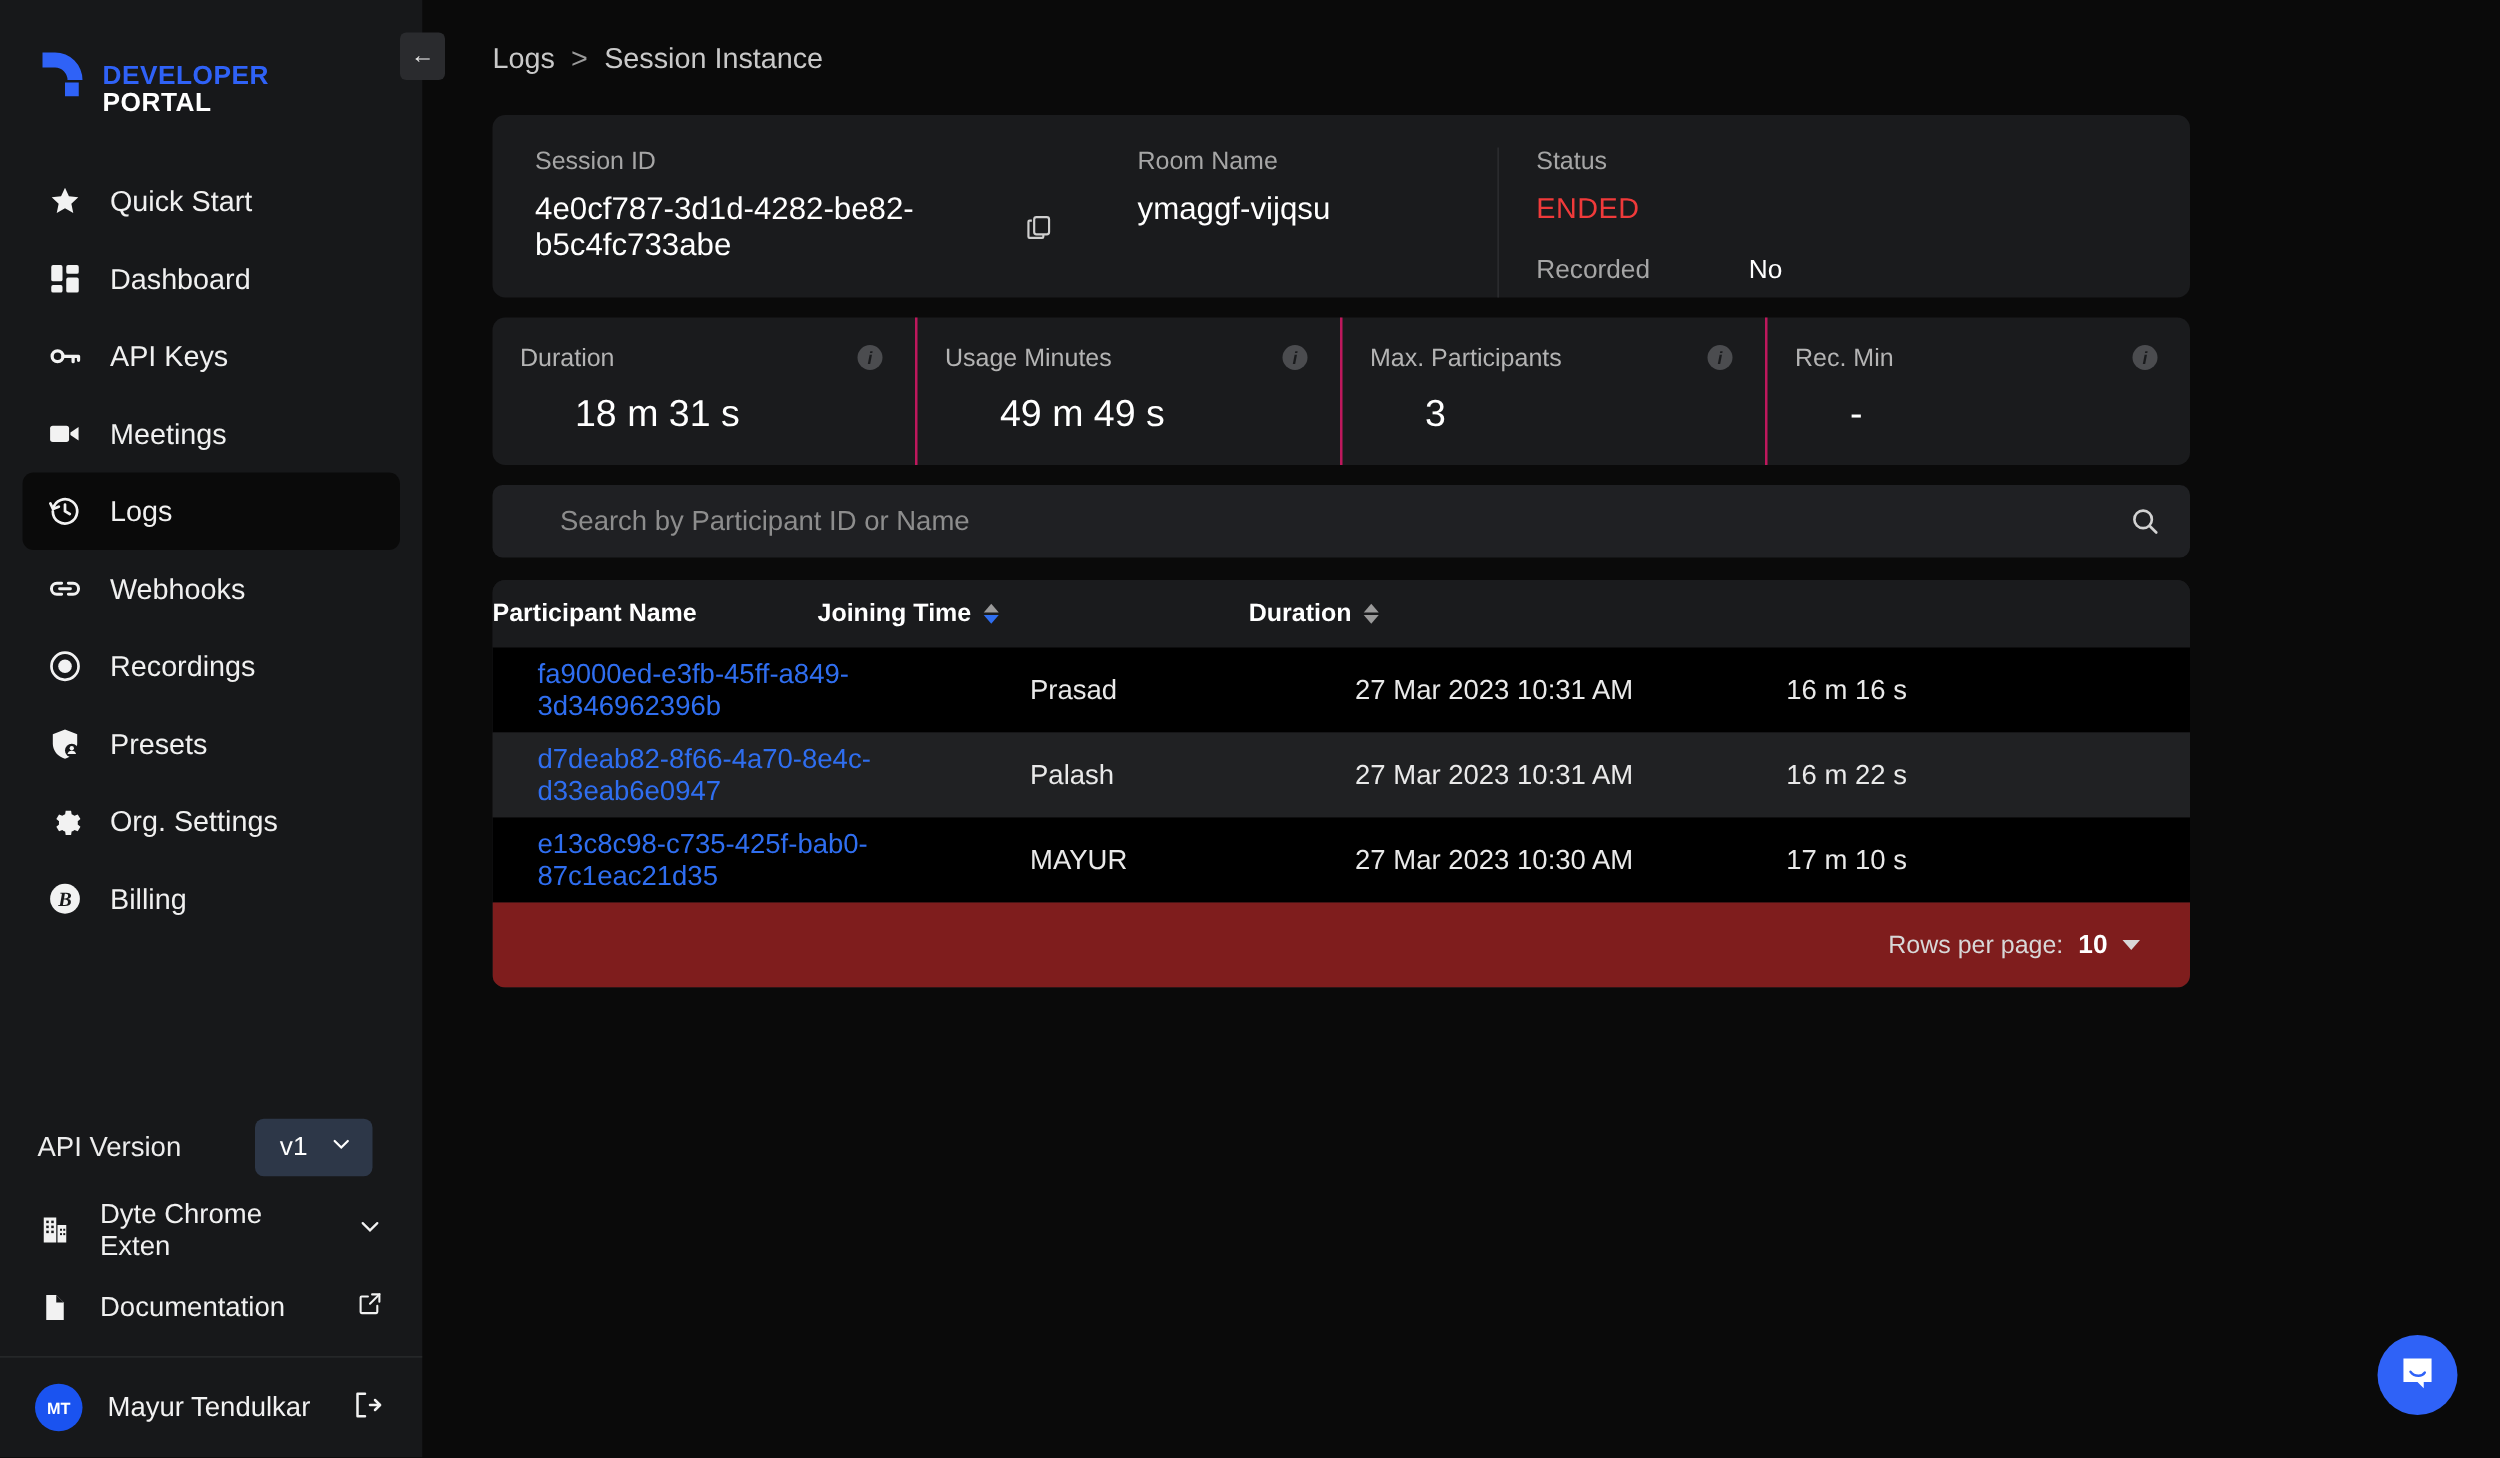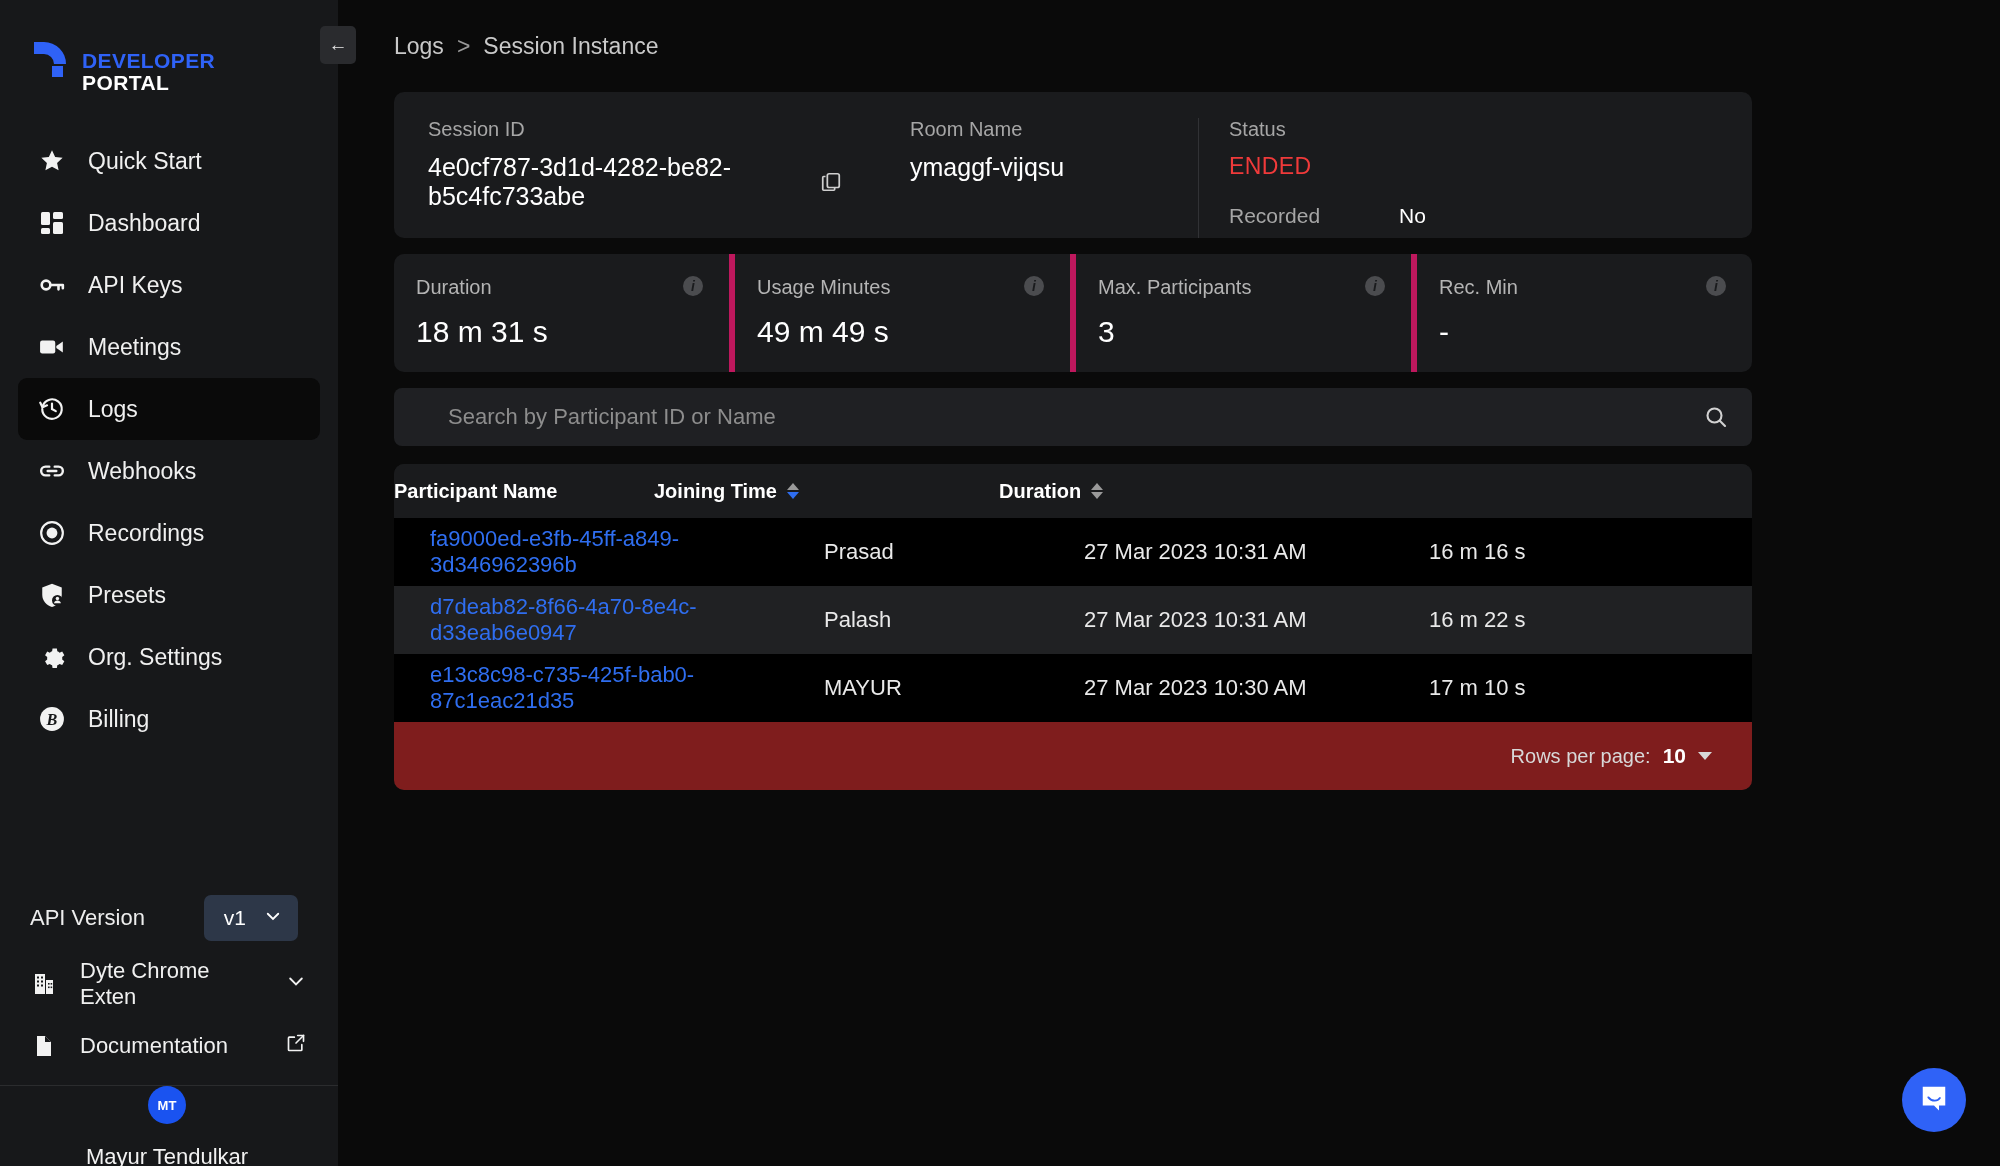--- a/index.html
+++ b/index.html
@@ -61,21 +61,21 @@
   .sb-link {
     display: flex; align-items: center; gap: 22px;
     height: 62px; padding: 0 32px 0 30px; cursor: pointer;
     color: #f0f0f0; font-size: 22px;
   }
   .sb-link .grow { flex: 1 1 auto; }
   .sb-divider { height: 1px; background: #2b2c2e; margin: 8px 0 0; }
 
   .user-row {
     display: flex; align-items: center; gap: 20px;
-    height: 80px; padding: 0 32px 0 28px; cursor: pointer; flex-direction: column;
+    height: 80px; padding: 0 32px 0 28px; cursor: pointer;
   }
   .avatar {
     width: 38px; height: 38px; border-radius: 50%;
     background: #1a53f0; color: #fff;
     display: flex; align-items: center; justify-content: center;
     font-size: 13px; font-weight: bold; flex: 0 0 38px;
   }
   .user-name { color: #f2f2f2; font-size: 22px; flex: 1 1 auto; }
 
   
@@ -99,26 +99,26 @@
   .status-value { color: #f03a3a; font-size: 23px; font-weight: 500; letter-spacing: .4px; }
   .recorded-row { display: flex; align-items: center; margin-top: 24px; }
   .recorded-label { color: #a6a6a6; font-size: 21px; flex: 0 0 170px; }
   .recorded-value { color: #fff; font-size: 21px; }
   .copy-btn { cursor: pointer; color: #cfcfcf; display: flex; }
 
   
   .stats-card { display: flex; height: 118px; margin-top: 16px; }
   .stat {
     flex: 1 1 0; padding: 22px 26px 0 22px; position: relative;
-    border-left: 6px solid #be185d;
+    border-left: 2px solid #be185d;
   }
   .stat:first-child { border-left: none; }
   .stat-head { display: flex; align-items: flex-start; justify-content: space-between; }
   .stat-label { color: #b4b4b4; font-size: 20px; }
-  .stat-value { color: #fff; font-size: 30px; margin-top: 16px; }
+  .stat-value { color: #fff; font-size: 30px; margin-top: 16px; margin-left: 44px; }
   .info-dot {
     width: 20px; height: 20px; border-radius: 50%;
     background: #4b4c4f; color: #1a1b1d;
     font-size: 14px; font-weight: bold; font-style: italic;
     display: flex; align-items: center; justify-content: center;
     cursor: pointer; flex: 0 0 20px;
   }
 
   
   .search-bar {

